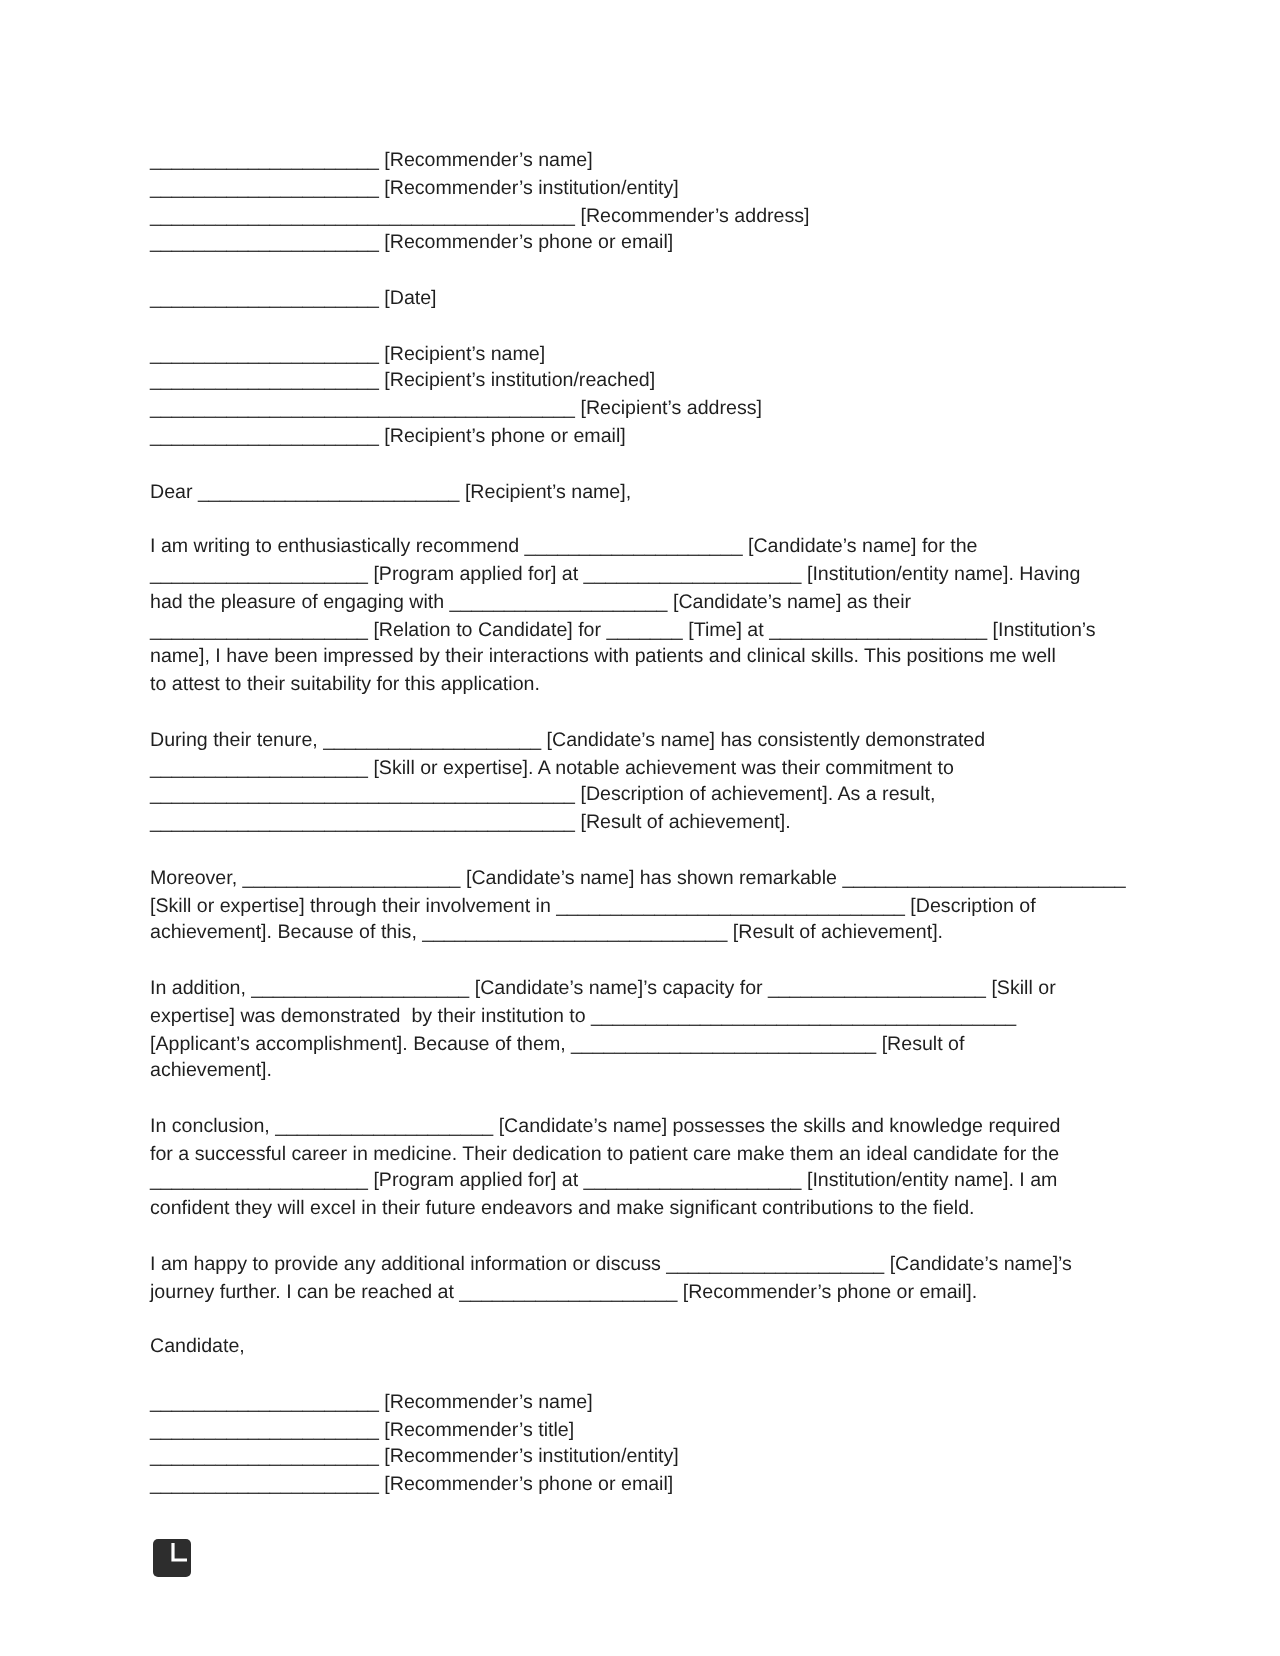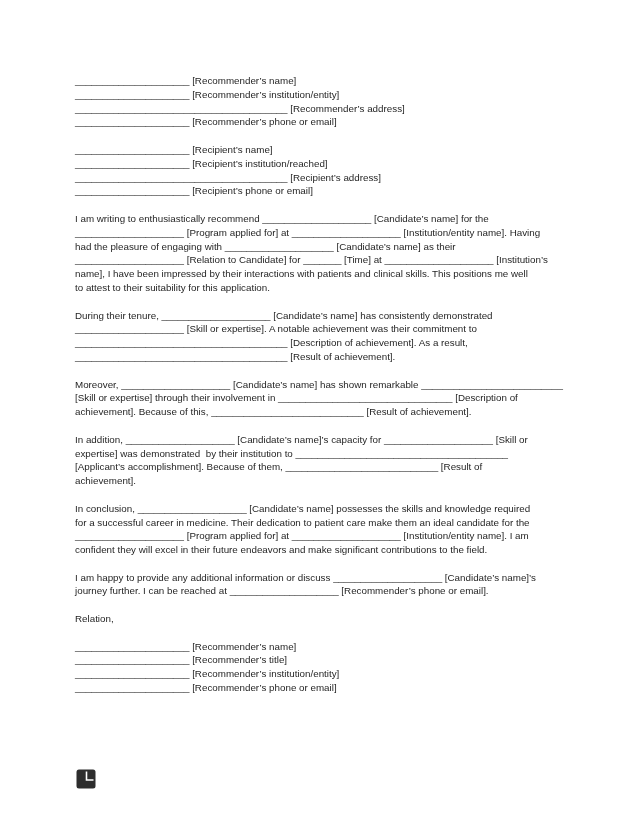--- a/index.html
+++ b/index.html
@@ -40,26 +40,28 @@
 
 <div class="page">
 
   <div class="letter-content">
 
     <div class="block">_____________________ [Recommender’s name]
 _____________________ [Recommender’s institution/entity]
 _______________________________________ [Recommender’s address]
 _____________________ [Recommender’s phone or email]</div>
 
+    <div class="block">_____________________ [Date]</div>
 
     <div class="block">_____________________ [Recipient’s name]
 _____________________ [Recipient’s institution/reached]
 _______________________________________ [Recipient’s address]
 _____________________ [Recipient’s phone or email]</div>
 
+    <div class="block">Dear ________________________ [Recipient’s name],</div>
 
     <div class="block">I am writing to enthusiastically recommend ____________________ [Candidate’s name] for the
 ____________________ [Program applied for] at ____________________ [Institution/entity name]. Having
 had the pleasure of engaging with ____________________ [Candidate’s name] as their
 ____________________ [Relation to Candidate] for _______ [Time] at ____________________ [Institution’s
 name], I have been impressed by their interactions with patients and clinical skills. This positions me well
 to attest to their suitability for this application.</div>
 
     <div class="block">During their tenure, ____________________ [Candidate’s name] has consistently demonstrated
 ____________________ [Skill or expertise]. A notable achievement was their commitment to
@@ -76,21 +78,21 @@
 achievement].</div>
 
     <div class="block">In conclusion, ____________________ [Candidate’s name] possesses the skills and knowledge required
 for a successful career in medicine. Their dedication to patient care make them an ideal candidate for the
 ____________________ [Program applied for] at ____________________ [Institution/entity name]. I am
 confident they will excel in their future endeavors and make significant contributions to the field.</div>
 
     <div class="block">I am happy to provide any additional information or discuss ____________________ [Candidate’s name]’s
 journey further. I can be reached at ____________________ [Recommender’s phone or email].</div>
 
-    <div class="block">Relation,</div>
+    <div class="block">Candidate,</div>
 
     <div class="block">_____________________ [Recommender’s name]
 _____________________ [Recommender’s title]
 _____________________ [Recommender’s institution/entity]
 _____________________ [Recommender’s phone or email]</div>
 
   </div>
 
   <div class="brand-logo">
     <svg viewBox="0 0 20 20" xmlns="http://www.w3.org/2000/svg" aria-hidden="true">

